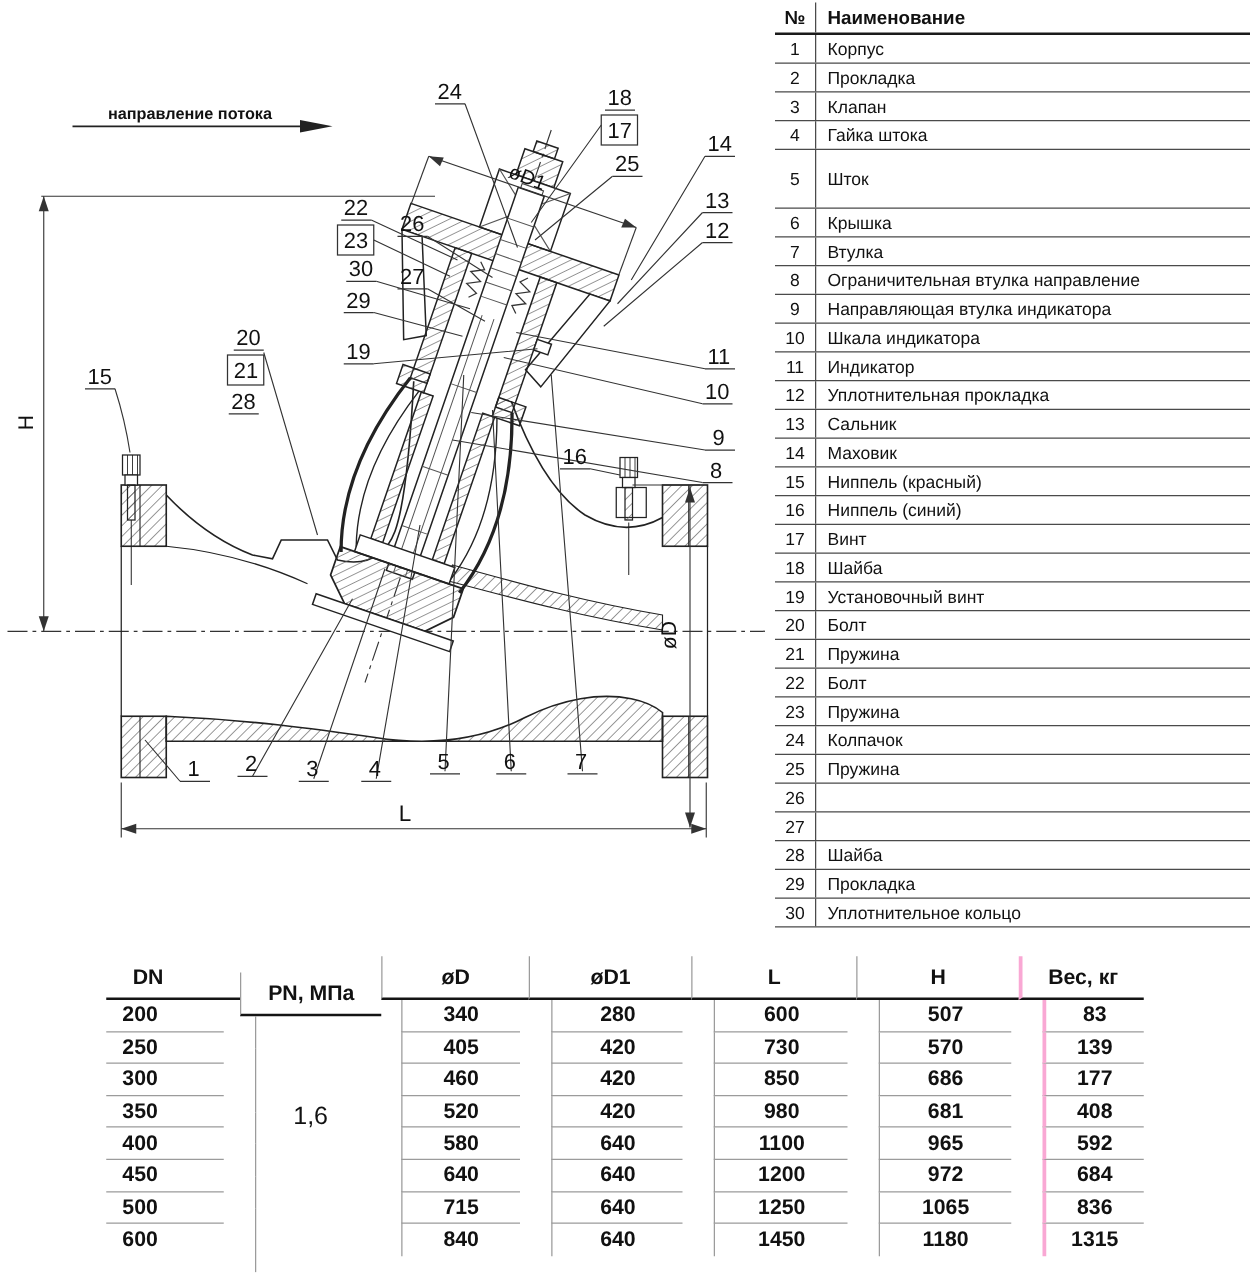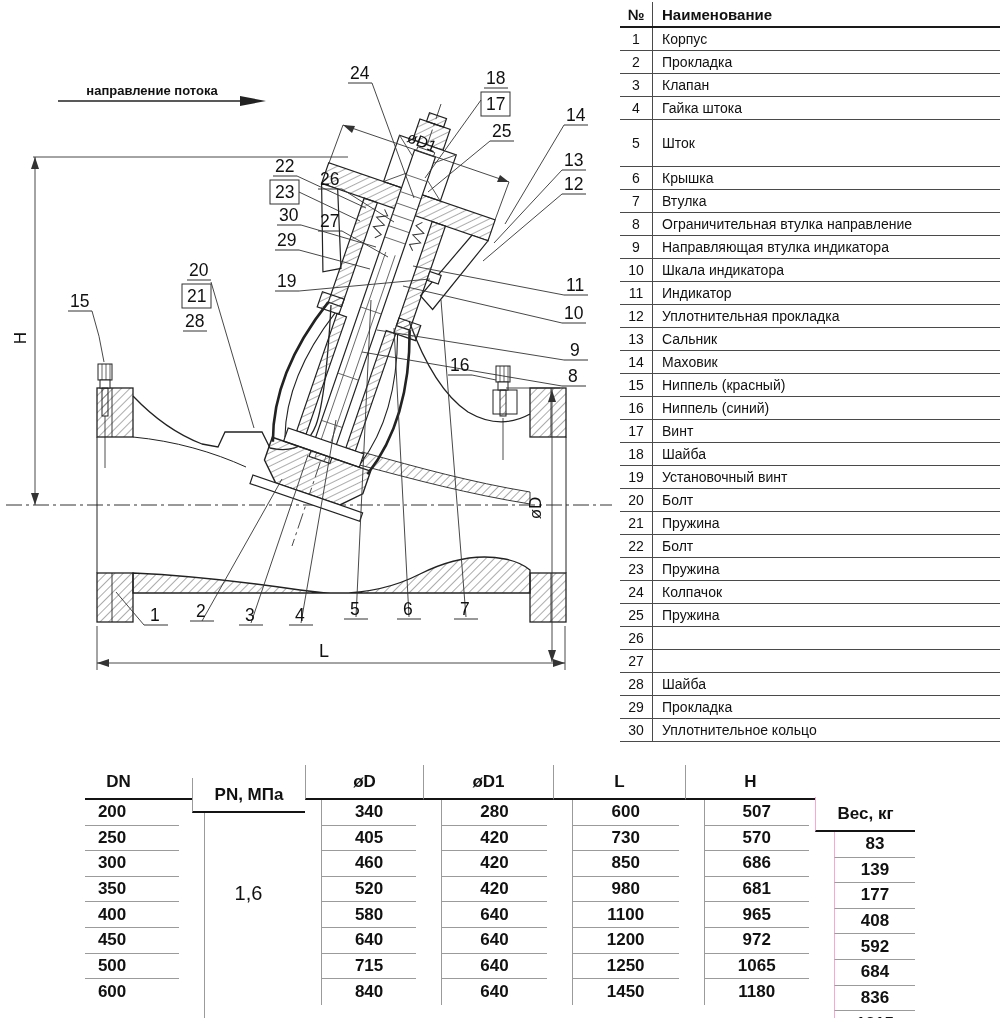--- a/index.html
+++ b/index.html
@@ -24,21 +24,21 @@
   .dhead{height:35px;font-weight:bold;}
   .dhead .c{border-bottom:2px solid #141414;}
   .drow{height:25.6px;gap:25px;}
   .c{display:flex;align-items:center;justify-content:center;box-sizing:border-box;height:100%;}
   .c.dn{width:107px;padding-right:40px;font-weight:bold;}
   .c.pn{width:113px;border-left:1px solid #9b9b9b;margin-top:13px;}
   .c.d {width:118px;border-left:1px solid #9b9b9b;}
   .c.d1{width:130px;border-left:1px solid #9b9b9b;}
   .c.l {width:132px;border-left:1px solid #9b9b9b;}
   .c.h {width:130px;border-left:1px solid #9b9b9b;}
-  .c.w {width:100px;border-left:1px solid #f9a8d4;margin-top:32px;}
+  .c.w {width:100px;border-left:3px solid #f9a8d4;}
   .dbody .drow .c{border-bottom:1px solid #9b9b9b;}
   .dbody .drow .c.pn{border-bottom:none;}
   .dbody .drow:last-child .c{border-bottom:none;}
   .drow .c{font-weight:bold;}
   .drow .c.dn{font-weight:bold;}
   .pnmerge{position:absolute;left:107px;top:116px;width:113px;height:25px;line-height:25px;text-align:center;font-size:20px;}
 </style>
 </head>
 <body>
 

